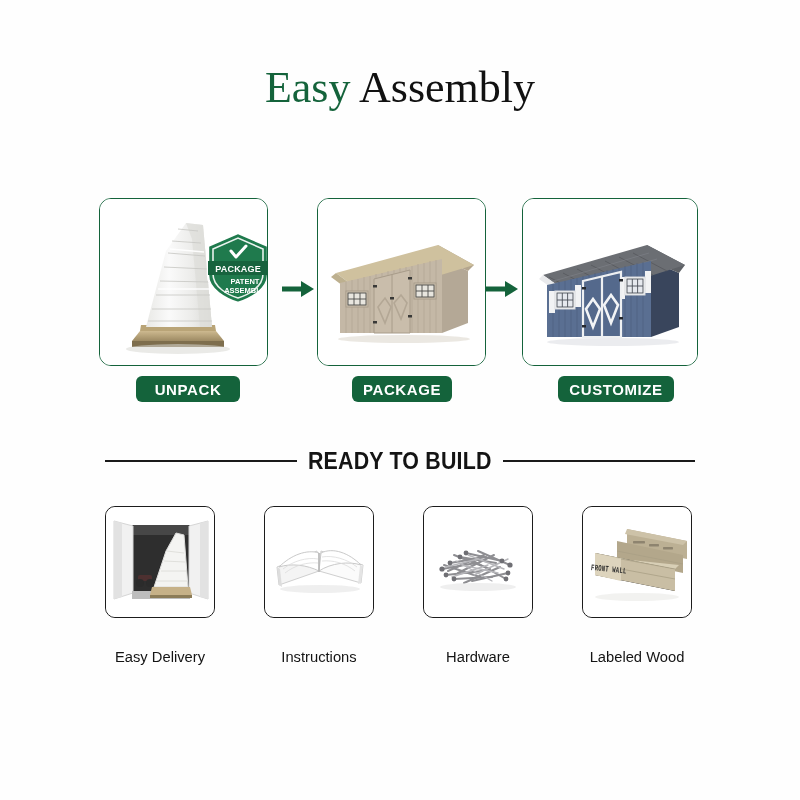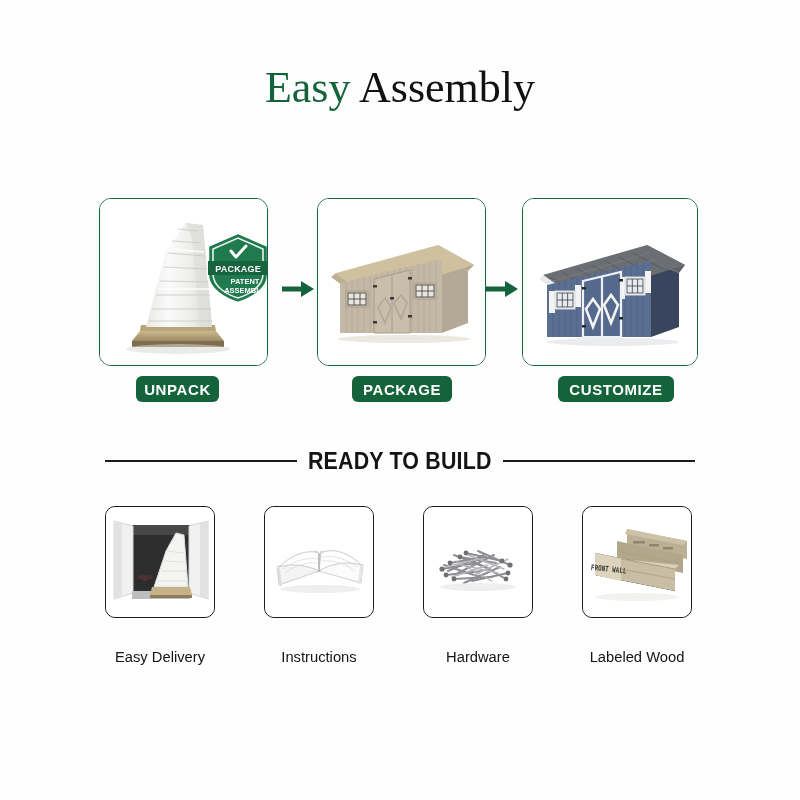--- a/index.html
+++ b/index.html
@@ -49,21 +49,21 @@
     background:#14633B;
     border-radius:6px;
     color:#ffffff;
     font-size:15px;
     font-weight:bold;
     letter-spacing:0.6px;
     display:flex;align-items:center;justify-content:center;
     box-sizing:border-box;
     padding:0 14px;
   }
-  .step-label.l1{left:136px;width:83px;}
+  .step-label.l1{left:136px;width:104px;}
   .step-label.l2{left:352px;width:100px;}
   .step-label.l3{left:558px;width:116px;}
 
   
   .arrow{
     position:absolute;top:278px;width:34px;height:22px;
   }
   .arrow.a1{left:281px;}
   .arrow.a2{left:485px;}
 

